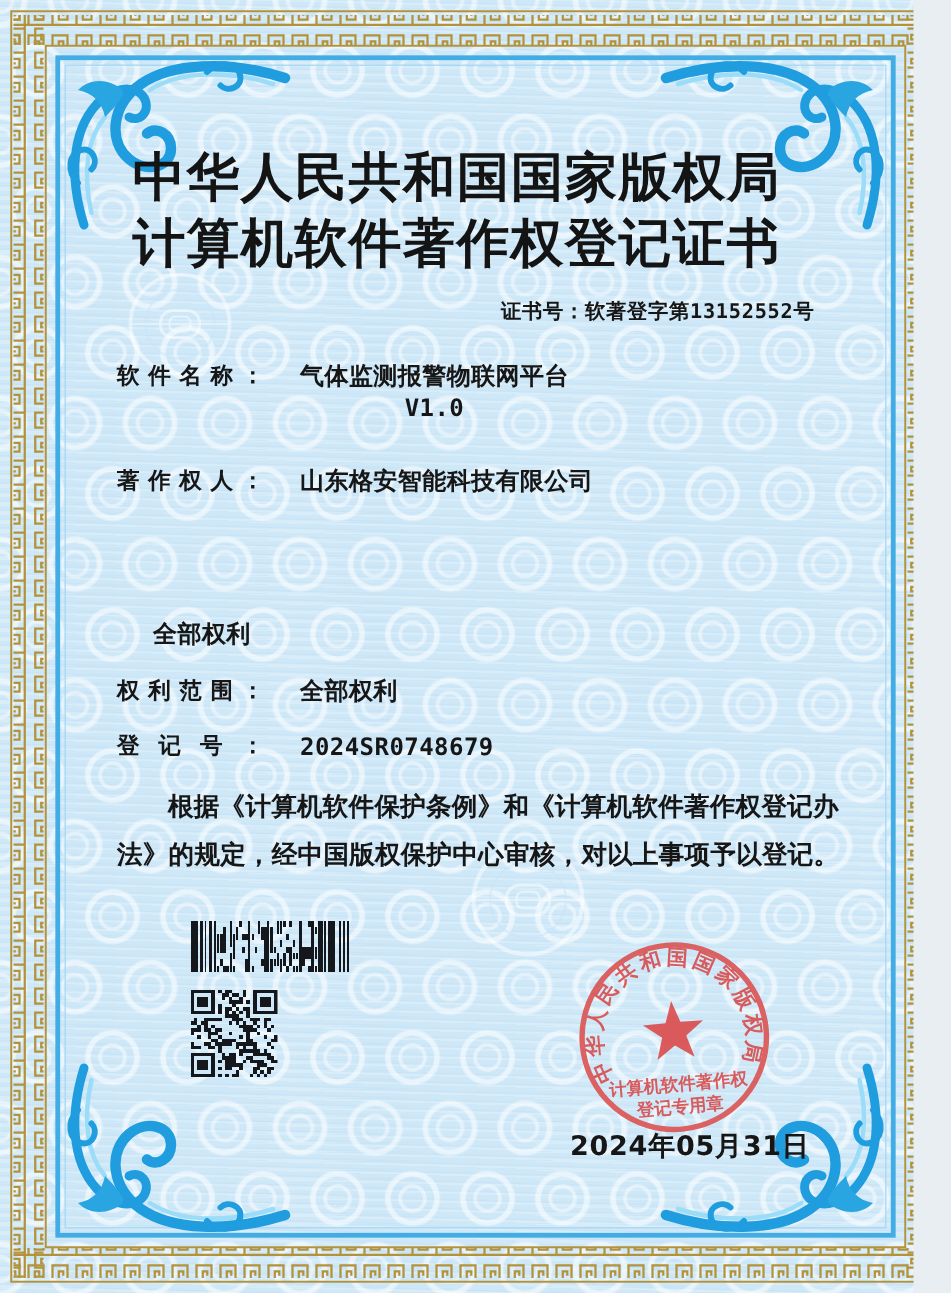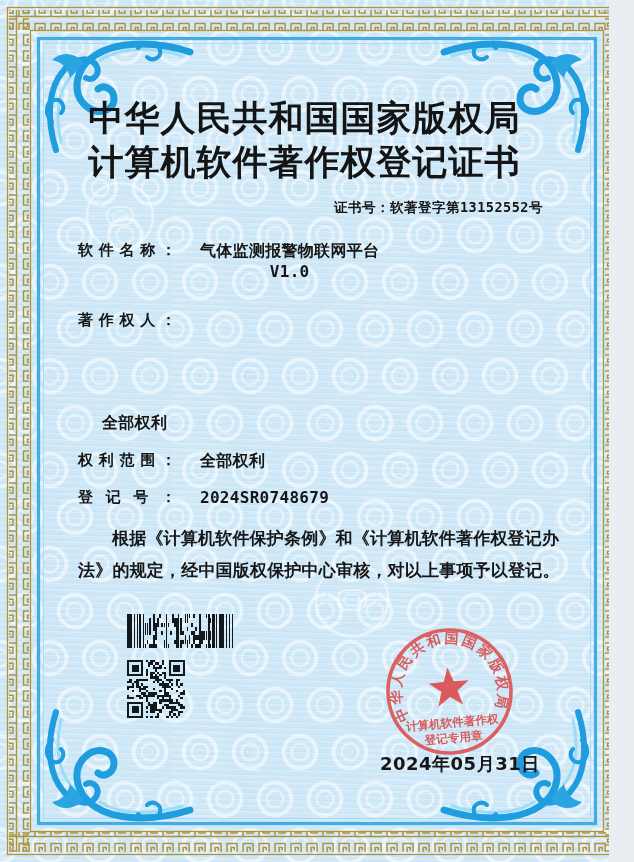--- a/index.html
+++ b/index.html
@@ -103,20 +103,21 @@
     <div class="row" style="top:240px">
       <span class="flabel">软件名称：</span>
       <span class="fvalue">
         <span class="line">气体监测报警物联网平台</span>
         <span class="line num">V1.0</span>
       </span>
     </div>
 
     <div class="row" style="top:310px">
       <span class="flabel">著作权人：</span>
+      <span class="fvalue">山东格安智能科技有限公司</span>
     </div>
 
     <div class="row" style="top:412px">
       <span class="fvalue">全部权利</span>
     </div>
 
     <div class="row" style="top:450px">
       <span class="flabel">权利范围：</span>
       <span class="fvalue">全部权利</span>
     </div>

